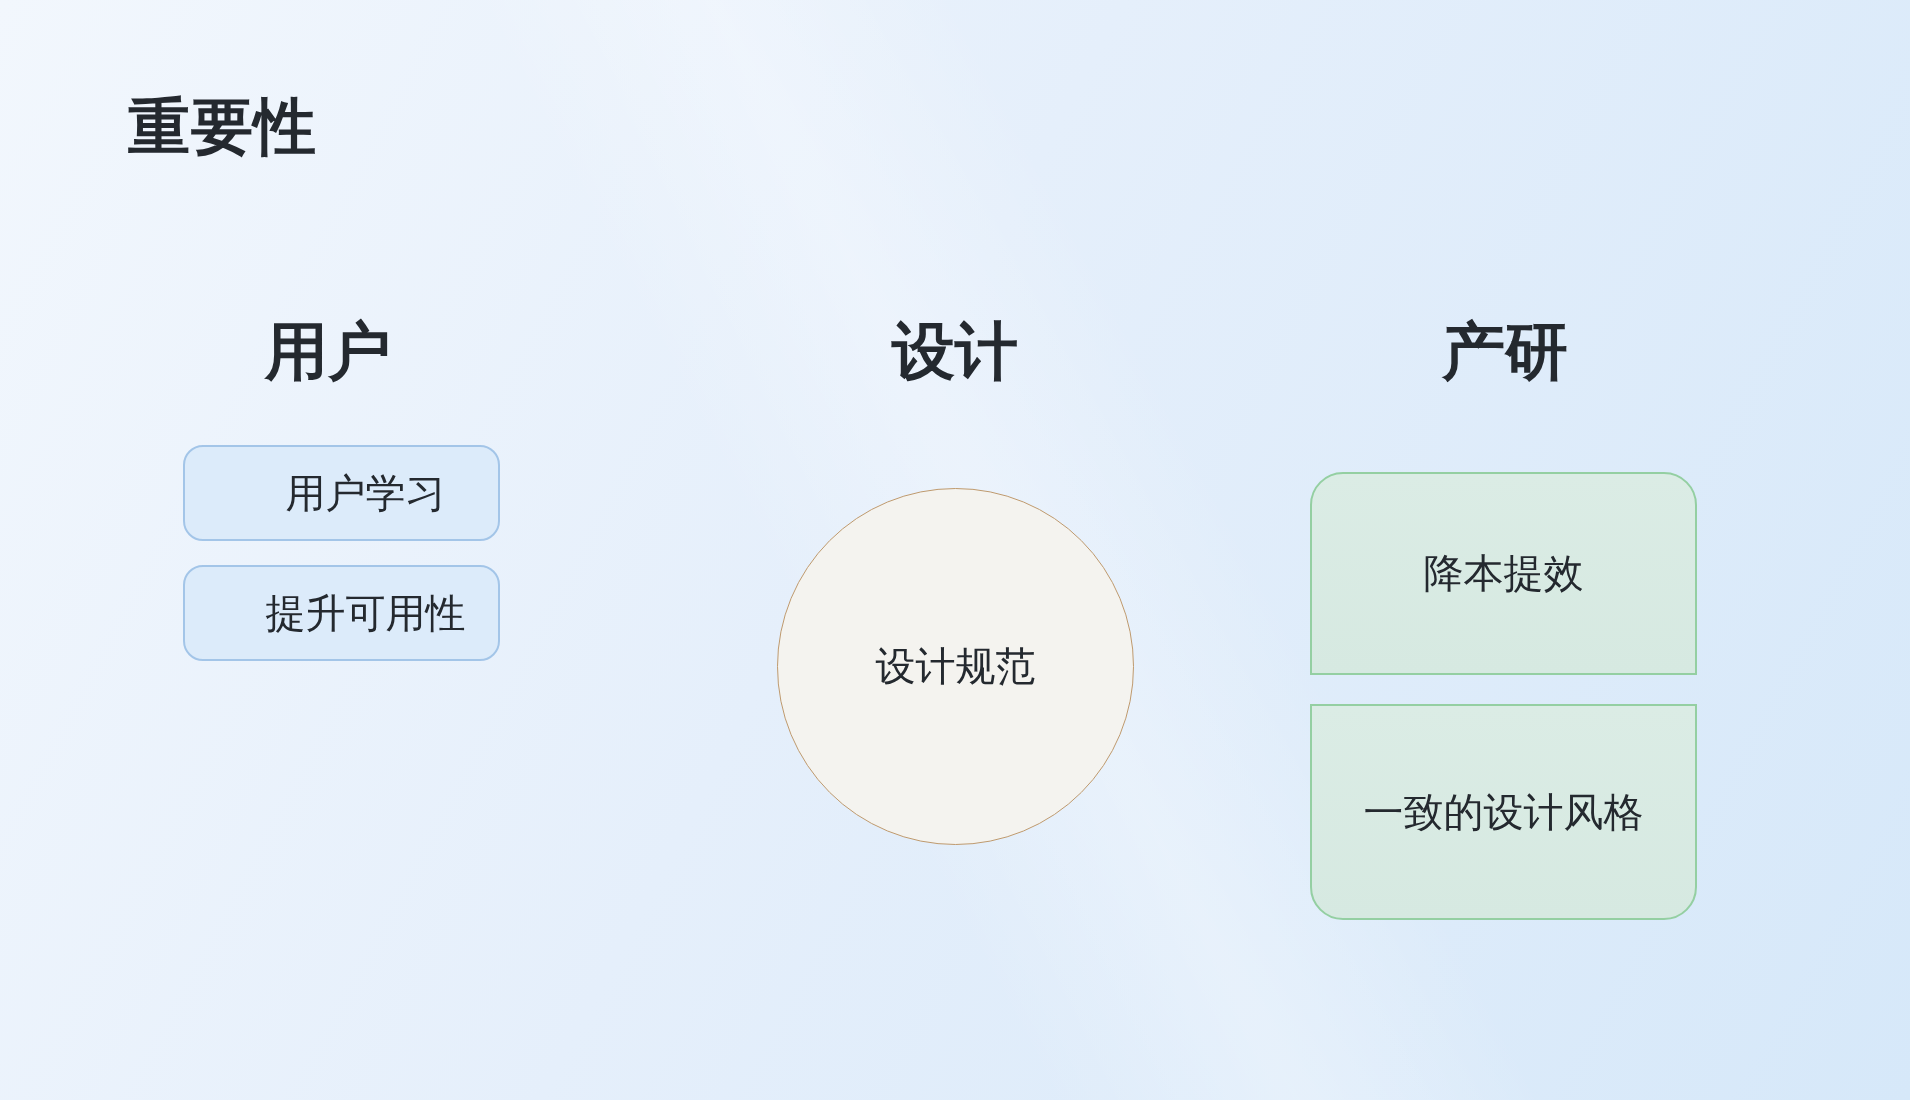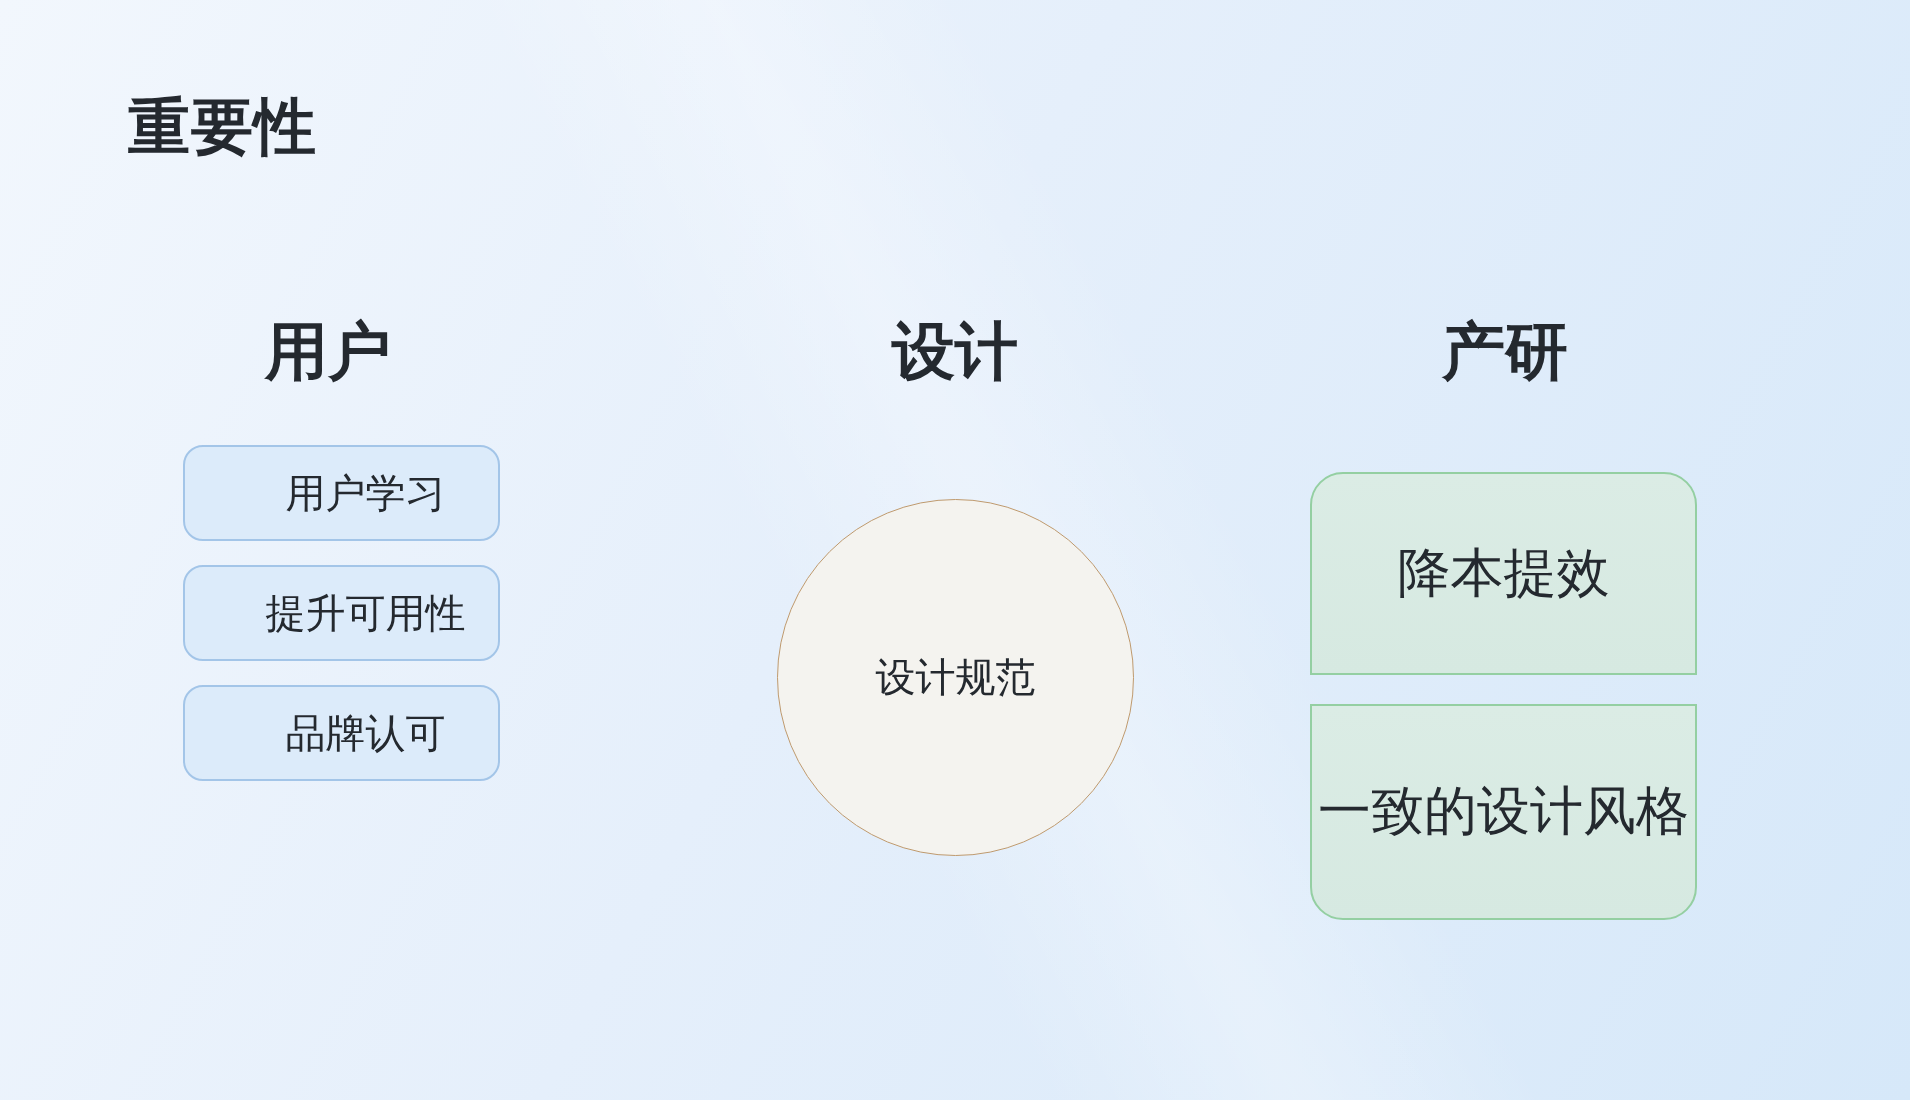--- a/index.html
+++ b/index.html
@@ -57,21 +57,21 @@
     padding-left: 48px;
   }
   .ub1 { top: 445px; }
   .ub2 { top: 565px; }
   .ub3 { top: 685px; }
   .ub4 { top: 803px; }
 
   .circle {
     position: absolute;
     left: 777px;
-    top: 499px;
+    top: 488px;
     width: 357px;
     height: 357px;
     box-sizing: border-box;
     border-radius: 50%;
     background: #f4f3ef;
     border: 1.5px solid #bf9a6e;
     display: flex;
     align-items: center;
     justify-content: center;
     font-size: 40px;
@@ -82,21 +82,21 @@
   .pbox {
     position: absolute;
     left: 1310px;
     width: 387px;
     box-sizing: border-box;
     background: linear-gradient(180deg, #dbece5 0%, #d6e9e1 100%);
     border: 2px solid #94cfa2;
     display: flex;
     align-items: center;
     justify-content: center;
-    font-size: 53px;
+    font-size: 40px;
     font-weight: 500;
     white-space: nowrap;
   }
   .pb1 {
     top: 472px;
     height: 203px;
     border-radius: 33px 33px 0 0;
   }
   .pb2 {
     top: 704px;
@@ -117,23 +117,20 @@
   <div class="col-header h-design">设计</div>
 
   <div class="col-header h-product">产研</div>
 
   <div class="ubox ub1">
     <span>用户学习</span>
   </div>
   <div class="ubox ub2">
     <span>提升可用性</span>
   </div>
-  <div class="ubox ub3">
-    <span>品牌认可</span>
-  </div>
 
   <div class="circle">
     <span>设计规范</span>
   </div>
 
   <div class="pbox pb1">
     <span>降本提效</span>
   </div>
   <div class="pbox pb2">
     <span>一致的设计风格</span>

